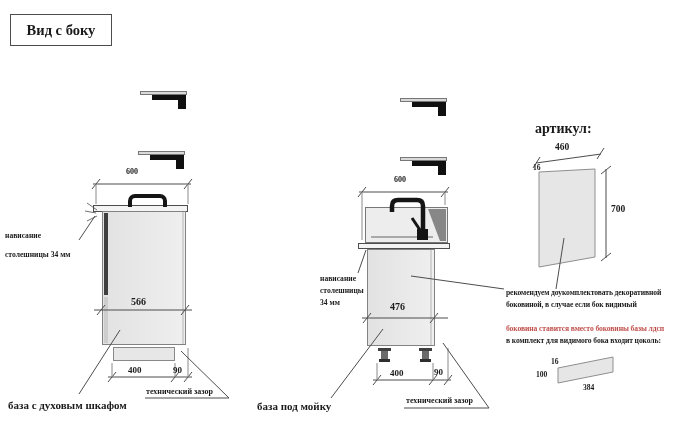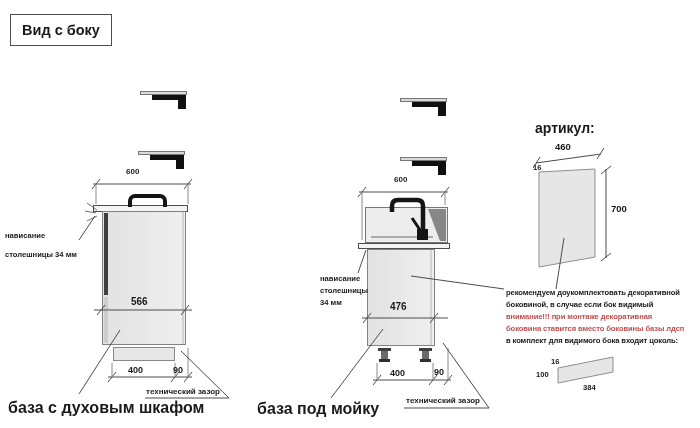--- a/index.html
+++ b/index.html
@@ -1,28 +1,28 @@
 <!DOCTYPE html>
 <html><head>
 <meta charset="utf-8">
 <style>
   html,body{margin:0;padding:0;background:#fff;}
   #canvas{
     position:relative;width:700px;height:428px;background:#ffffff;overflow:hidden;
-    font-family:Liberation Sans, sans-serif;color:#1a1a1a;
+    font-family:Liberation Serif, serif;color:#1a1a1a;
   }
   .lbl{position:absolute;font-weight:bold;color:#1a1a1a;white-space:nowrap;line-height:1.1;}
   .red{color:#c0504d;}
   .dim{font-size:9px;}
   .dim-sm{font-size:8px;}
   .dim-lg{font-size:10px;}
   .note{font-size:7.6px;letter-spacing:-0.1px;}
   .small-lbl{font-size:7.6px;}
   .gap-lbl{font-size:8px;}
-  .big-lbl{font-size:16px;}
+  .big-lbl{font-size:11px;}
   #title-box{
     position:absolute;left:10px;top:14px;width:100px;height:30px;
     border:1px solid #4d4d4d;display:flex;align-items:center;justify-content:center;
     font-size:14.5px;font-weight:bold;
   }
   .ctop{position:absolute;background:#f4f4f4;border:1px solid #4d4d4d;box-sizing:border-box;}
   .cab-body{position:absolute;background:linear-gradient(90deg,#e2e2e2,#efefef);border:1px solid #828282;box-sizing:border-box;}
   .plinth{position:absolute;background:#e7e7e7;border:1px solid #888;box-sizing:border-box;}
   .bracket{position:absolute;width:48px;height:19px;}
   .bracket .bar{position:absolute;left:0;top:0;width:47px;height:4px;background:#d9d9d9;border:1px solid #777;box-sizing:border-box;}
@@ -189,21 +189,20 @@
   <div class="lbl small-lbl" style="left:320px;top:299px;">34 мм</div>
   <div class="lbl big-lbl" style="left:257px;top:400px;">база под мойку</div>
 
   <div class="lbl" style="left:535px;top:121px;font-size:14px;">артикул:</div>
   <div class="lbl" style="left:555px;top:142px;font-size:9.5px;">460</div>
   <div class="lbl small-lbl" style="left:533px;top:164px;">16</div>
   <div class="lbl" style="left:611px;top:204px;font-size:9.5px;">700</div>
 
   <div class="lbl note" style="left:506px;top:289px;">рекомендуем доукомплектовать декоративной</div>
   <div class="lbl note" style="left:506px;top:301px;">боковиной, в случае если бок видимый</div>
-  <div class="lbl note red" style="left:506px;top:313px;">внимание!!! при монтаже декоративная</div>
   <div class="lbl note red" style="left:506px;top:325px;">боковина ставится вместо боковины базы лдсп</div>
   <div class="lbl note" style="left:506px;top:337px;">в комплект для видимого бока входит цоколь:</div>
 
   <div class="lbl small-lbl" style="left:551px;top:358px;">16</div>
   <div class="lbl small-lbl" style="left:536px;top:371px;">100</div>
   <div class="lbl small-lbl" style="left:583px;top:384px;">384</div>
 
 </div>
 
 </body></html>

